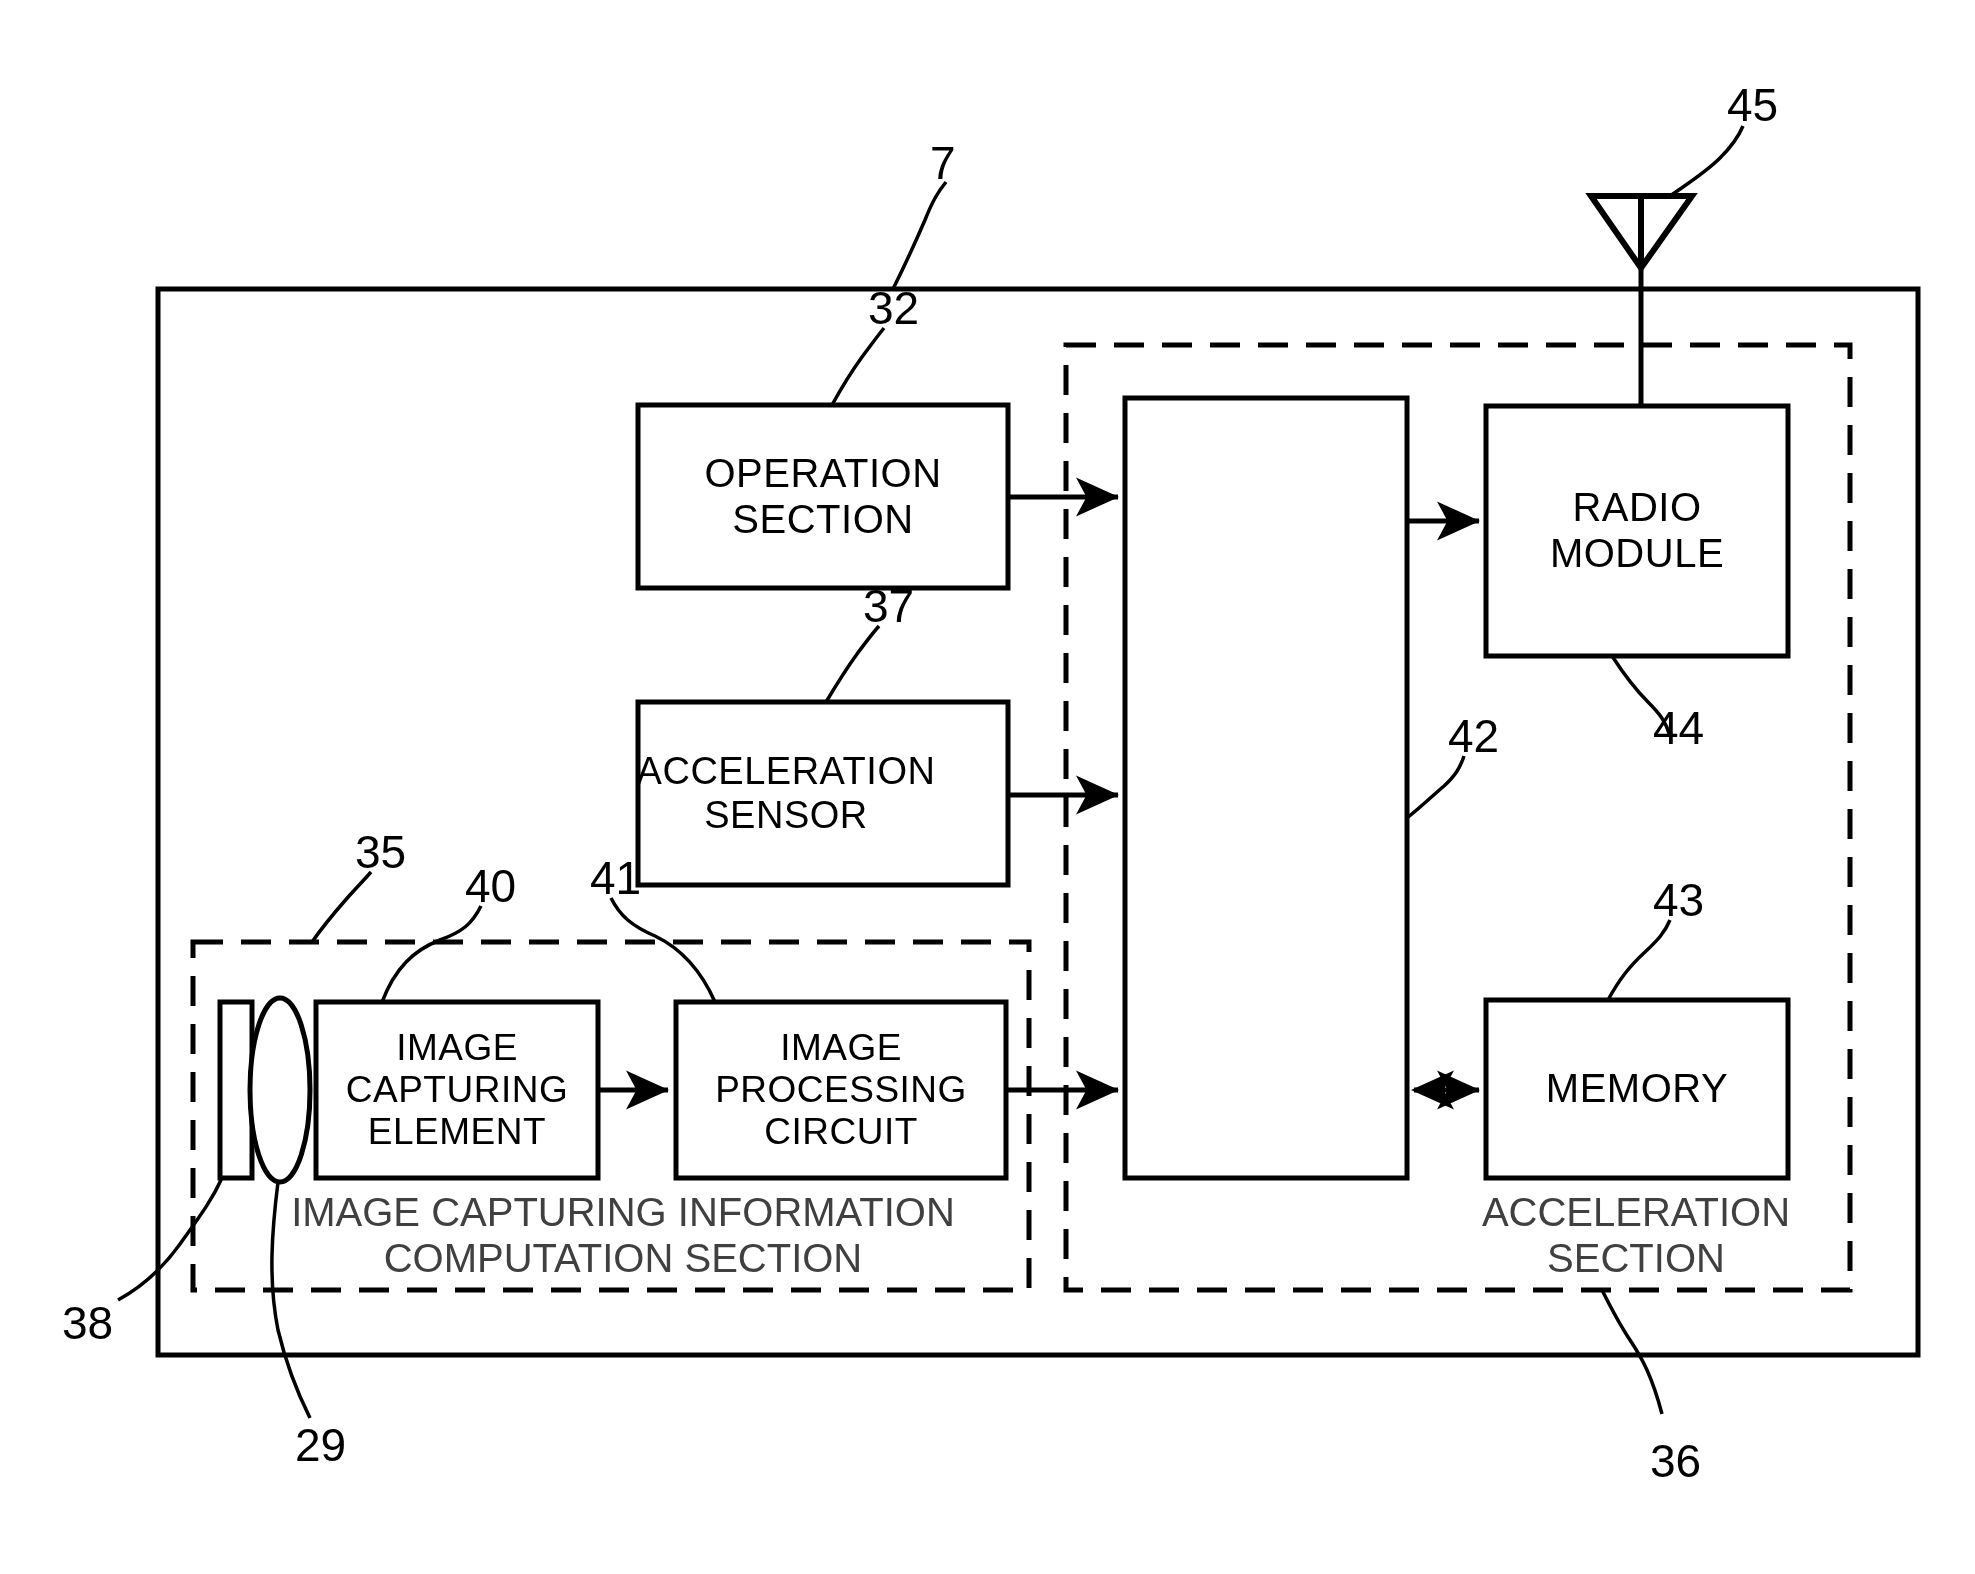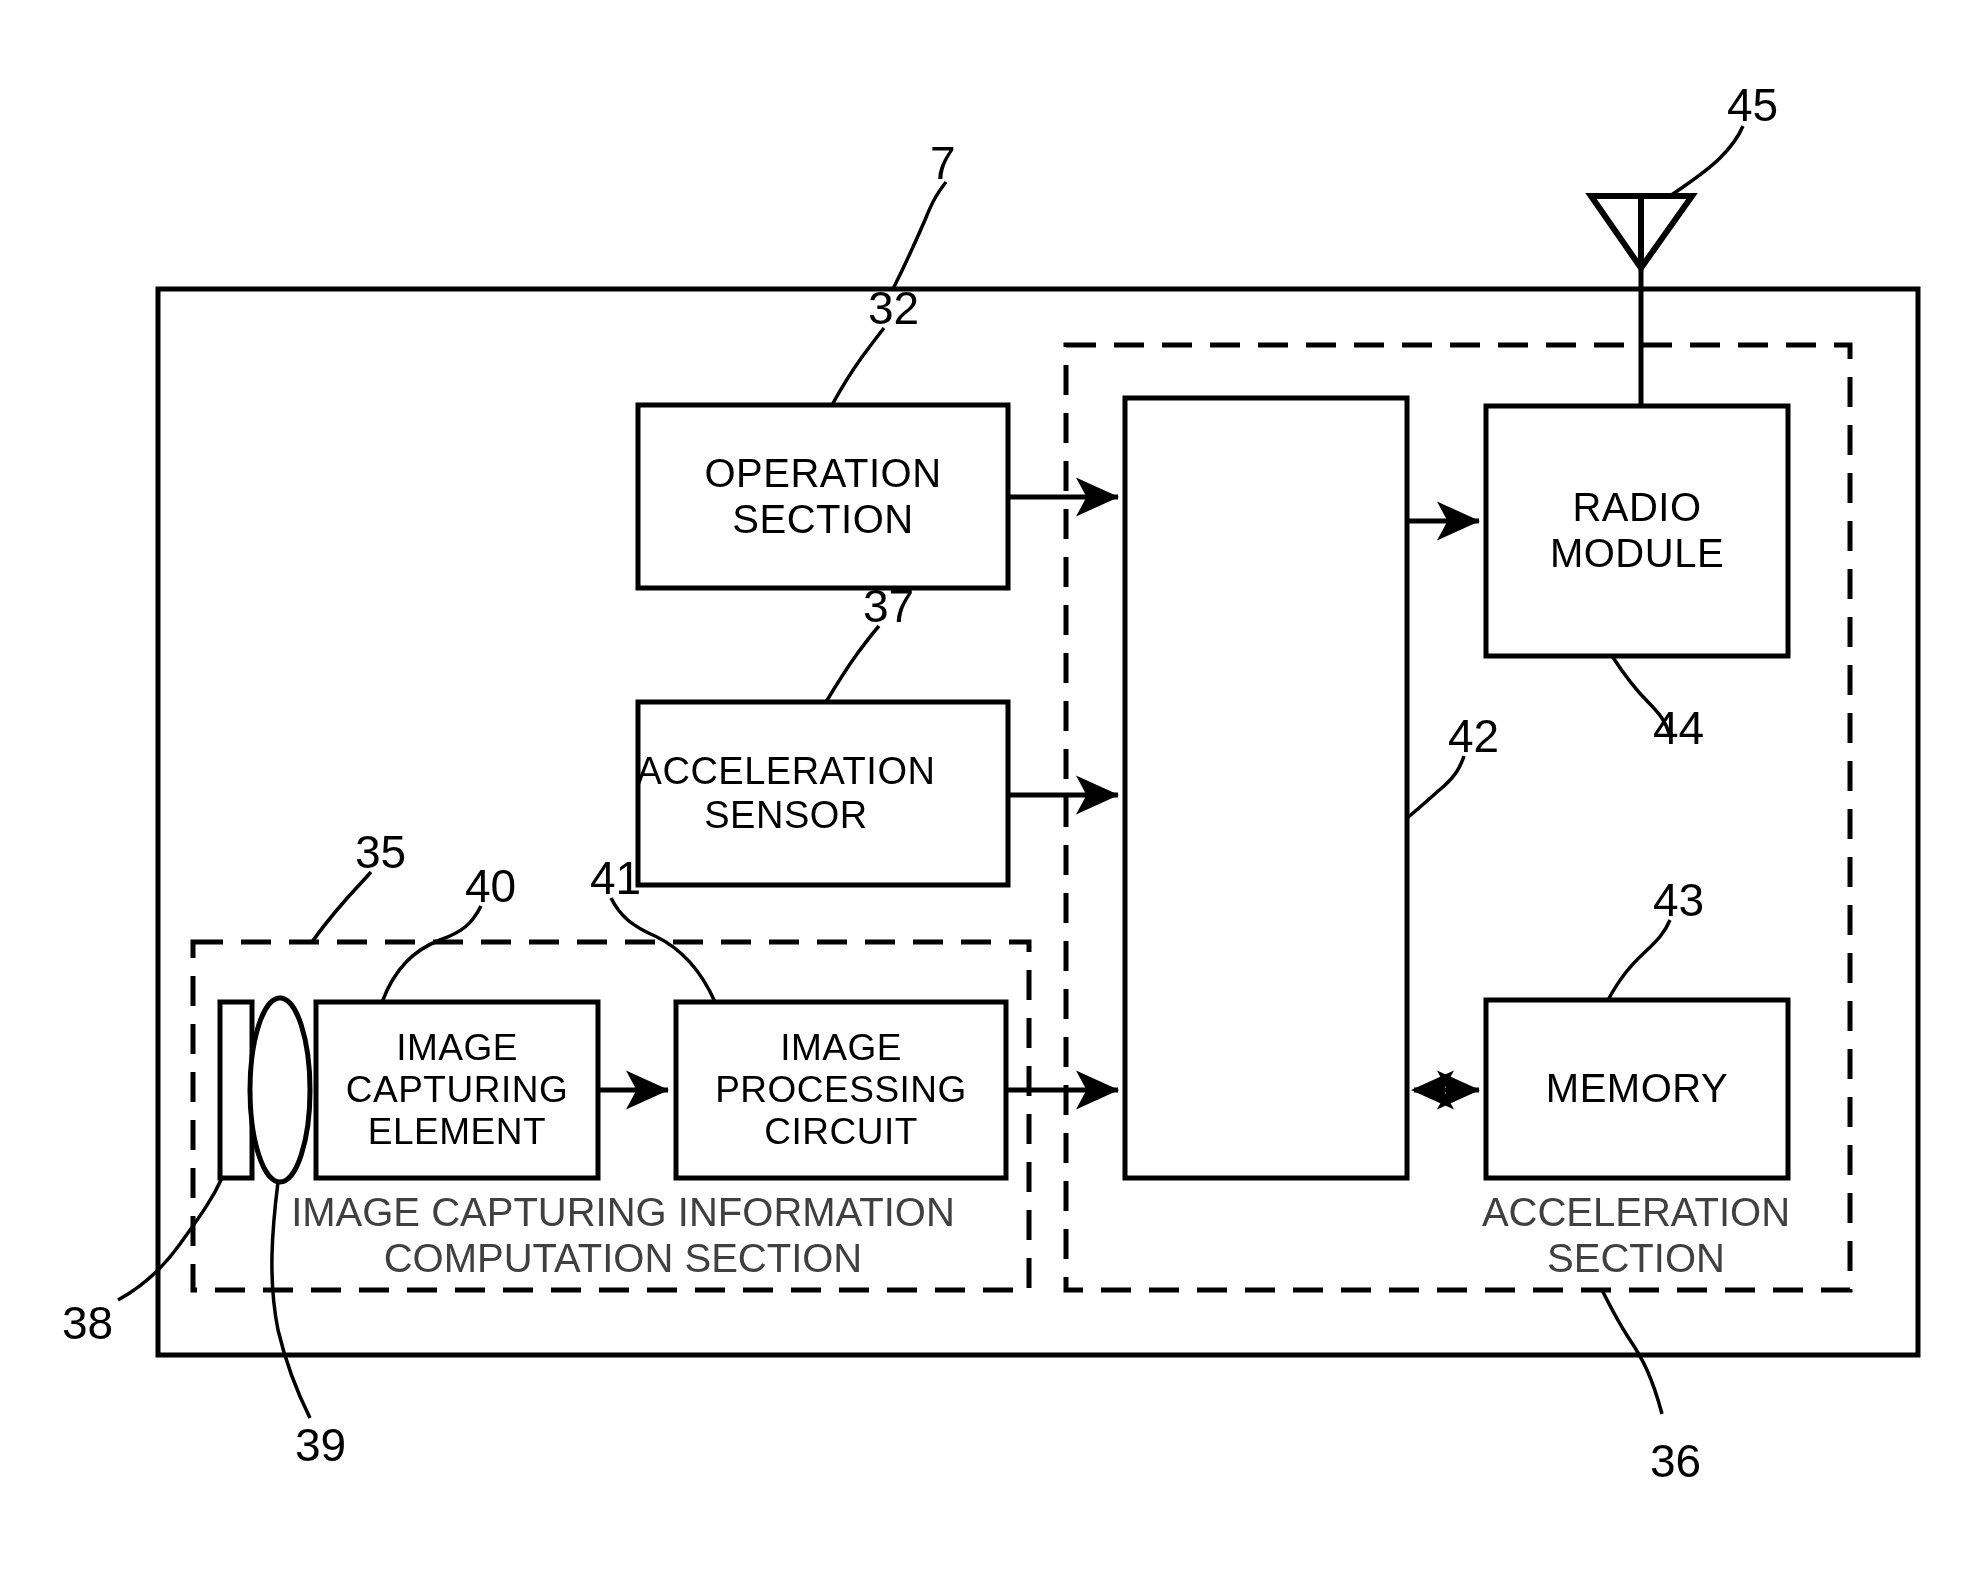--- a/index.html
+++ b/index.html
@@ -171,16 +171,16 @@
   <div class="ref-num" style="left:868px;  top:285px;">32</div>
   <div class="ref-num" style="left:863px;  top:583px;">37</div>
   <div class="ref-num" style="left:355px;  top:829px;">35</div>
   <div class="ref-num" style="left:465px;  top:863px;">40</div>
   <div class="ref-num" style="left:590px;  top:855px;">41</div>
   <div class="ref-num" style="left:1448px; top:713px;">42</div>
   <div class="ref-num" style="left:1653px; top:693px;margin-top:12px;">44</div>
   <div class="ref-num" style="left:1653px; top:877px;">43</div>
   <div class="ref-num" style="left:1727px; top:82px;">45</div>
   <div class="ref-num" style="left:62px;   top:1300px;">38</div>
-  <div class="ref-num" style="left:295px;  top:1422px;">39</div>
+  <div class="ref-num" style="left:295px;  top:1422px;">29</div>
   <div class="ref-num" style="left:1650px; top:1418px;margin-top:20px;">36</div>
 
 </div>
 
 </body></html>

